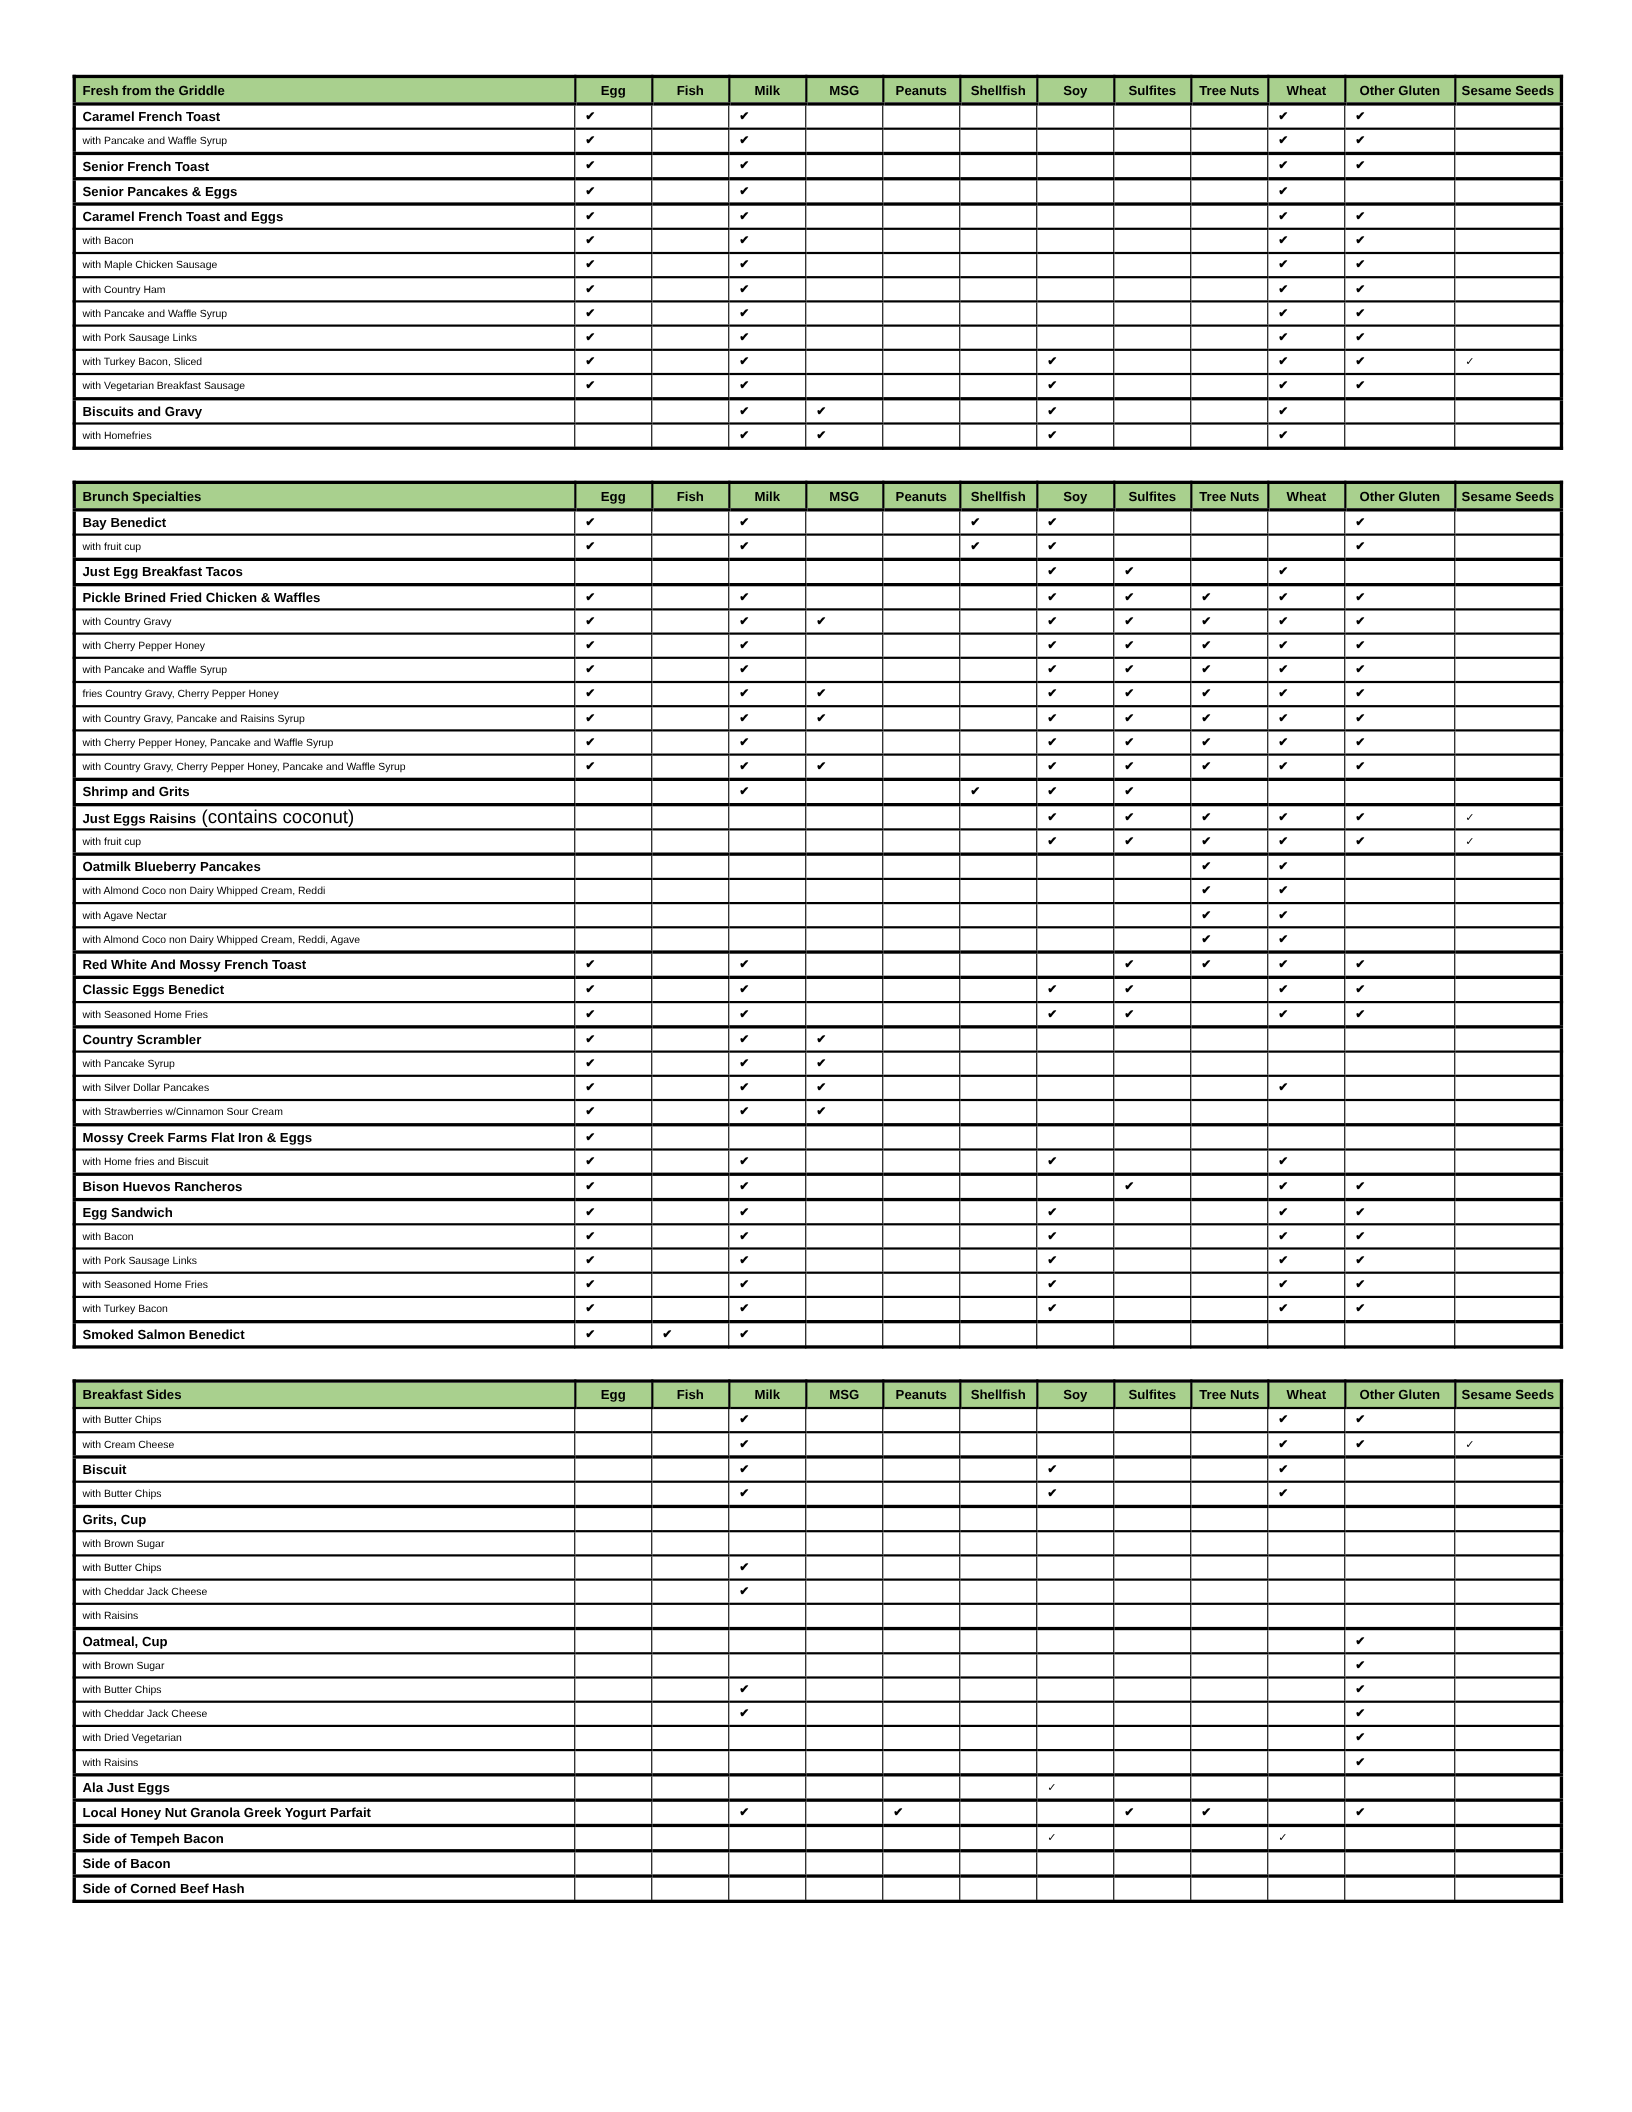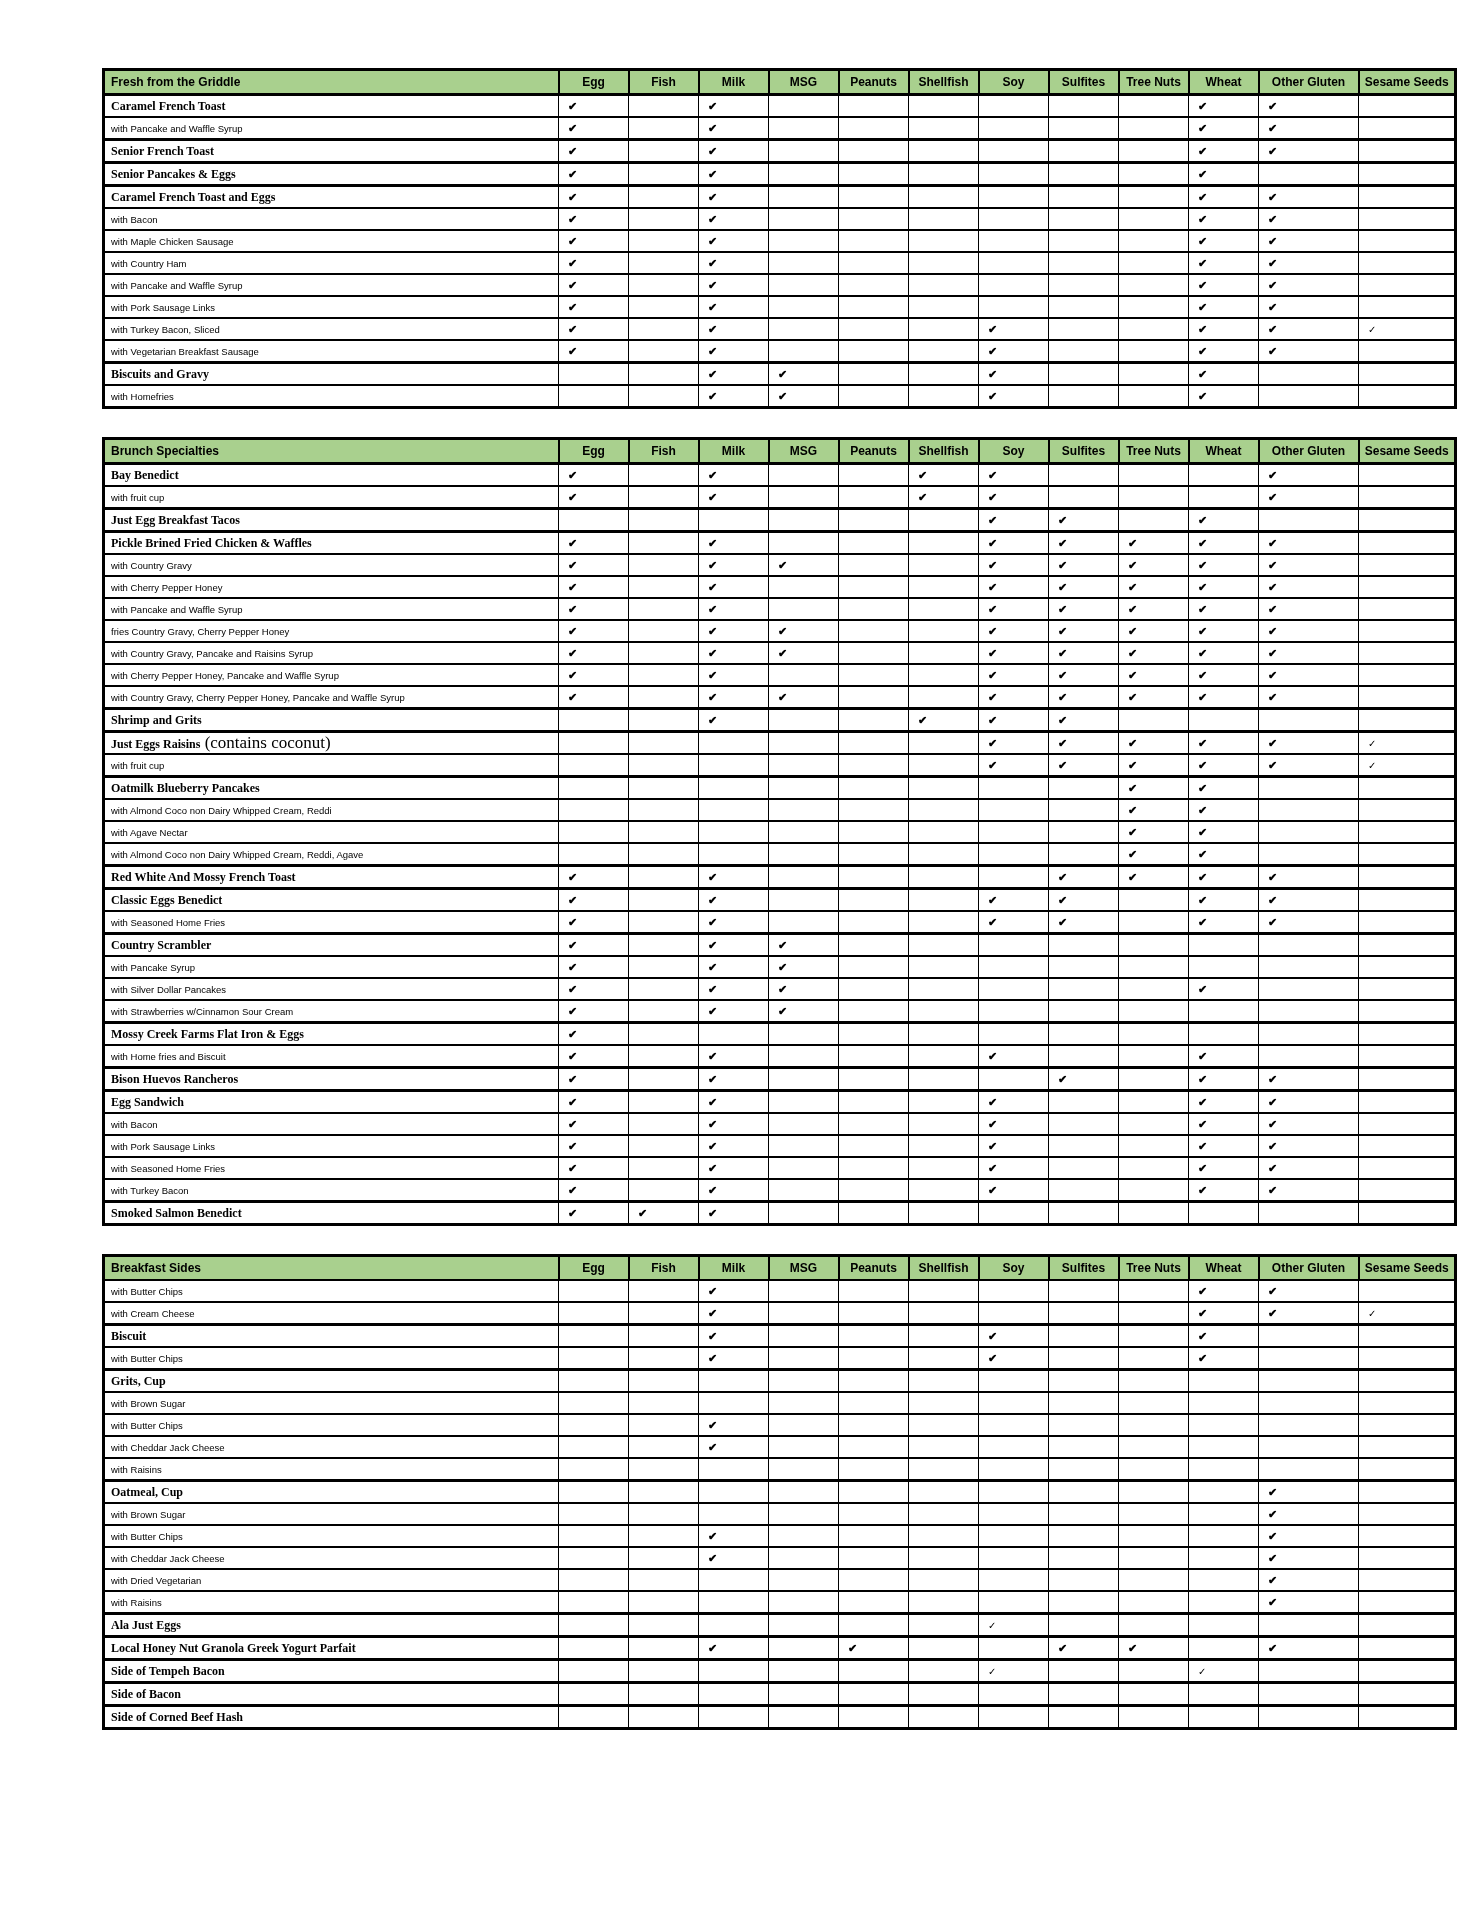--- a/index.html
+++ b/index.html
@@ -11,21 +11,20 @@
   }
   body {
     width: 1484px;
     height: 1920px;
     position: relative;
   }
   .menu-wrap {
     position: absolute;
     left: 66px;
     top: 68px;
-    margin-left: 36px;
   }
   table.allergen-table {
     border-collapse: collapse;
     table-layout: fixed;
     width: 1352px;
     margin: 0 0 28px 0;
     border: 3px solid #000000;
   }
   table.allergen-table col.c-label { width: 455px; }
   table.allergen-table col.c-std   { width: 70px; }
@@ -56,21 +55,20 @@
     padding-left: 6px;
   }
   td.label-cell {
     text-align: left;
     padding-left: 6px;
   }
   tr.item-row td { border-top: 3px solid #000000; }
   tr.item-row td.label-cell {
     font-weight: bold;
     font-size: 12px;
-    font-family: Liberation Serif, serif;
   }
   tr.sub-row td.label-cell {
     font-weight: normal;
     font-size: 9.5px;
   }
   .label-suffix {
     font-weight: normal;
     font-size: 17px;
   }
   td.check-cell {

